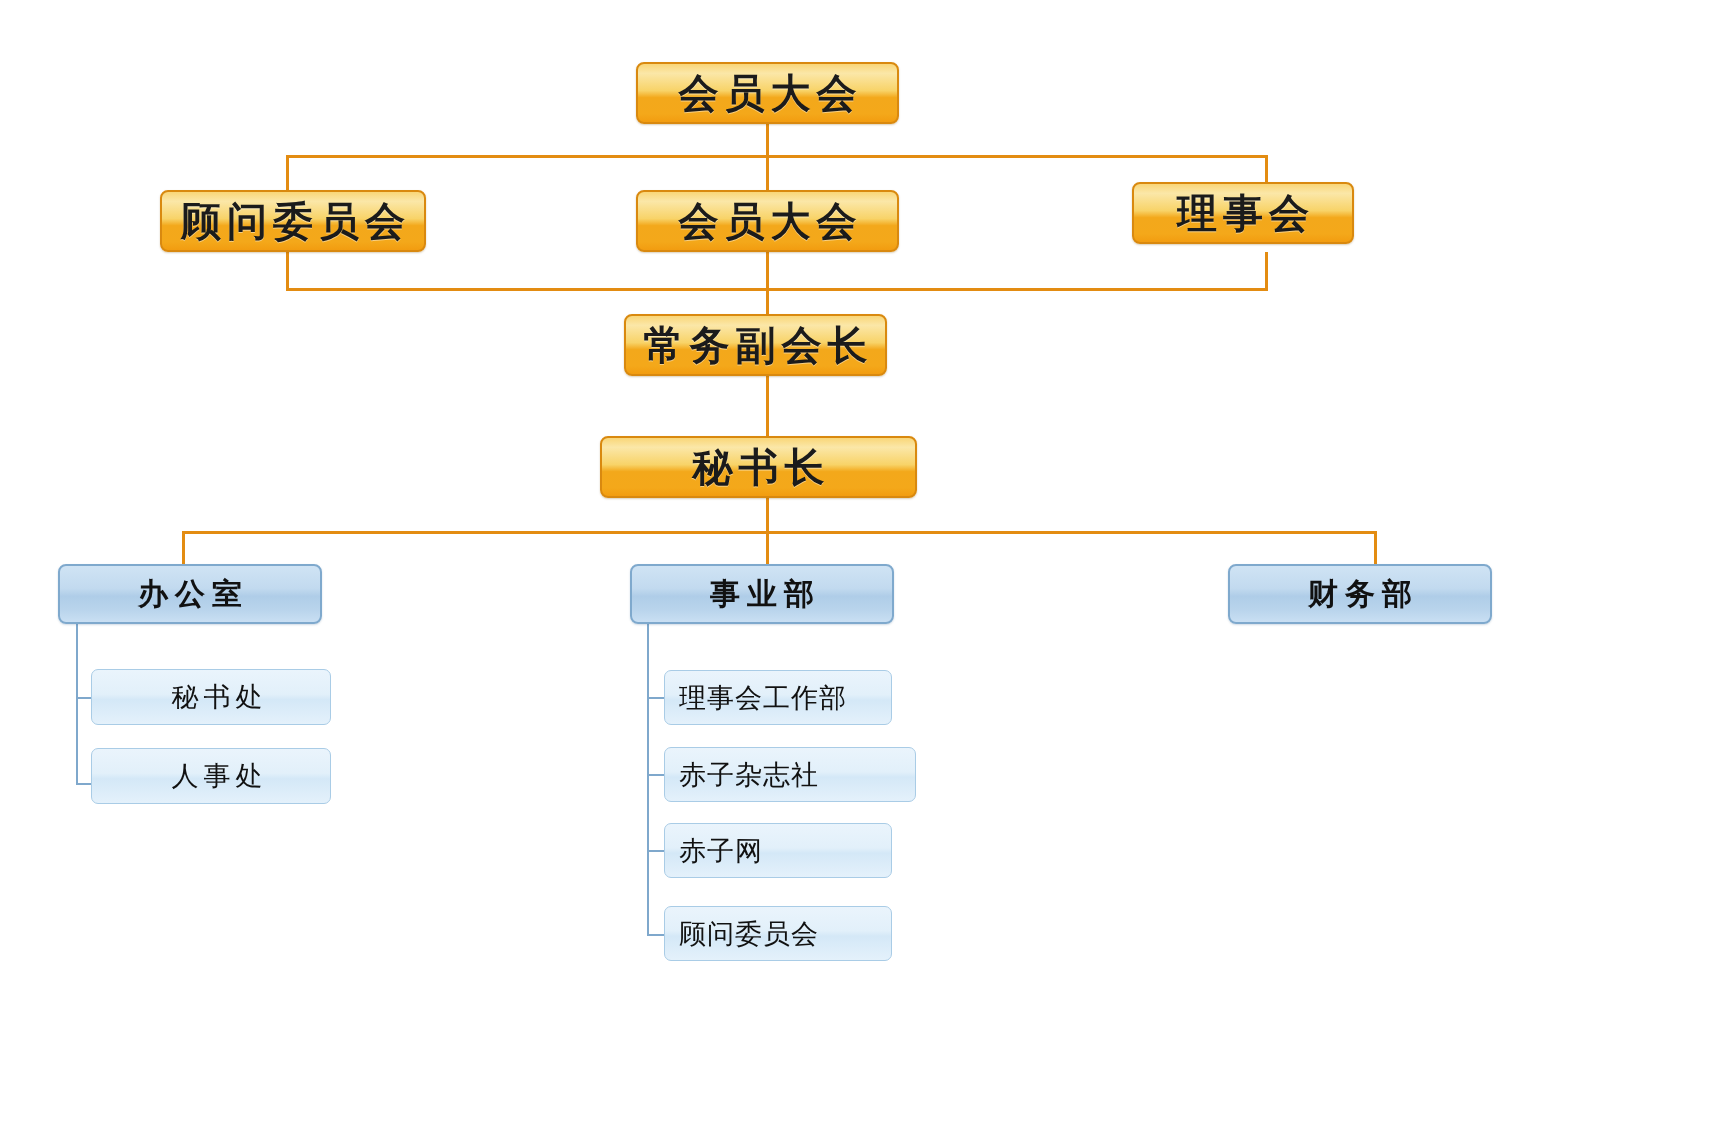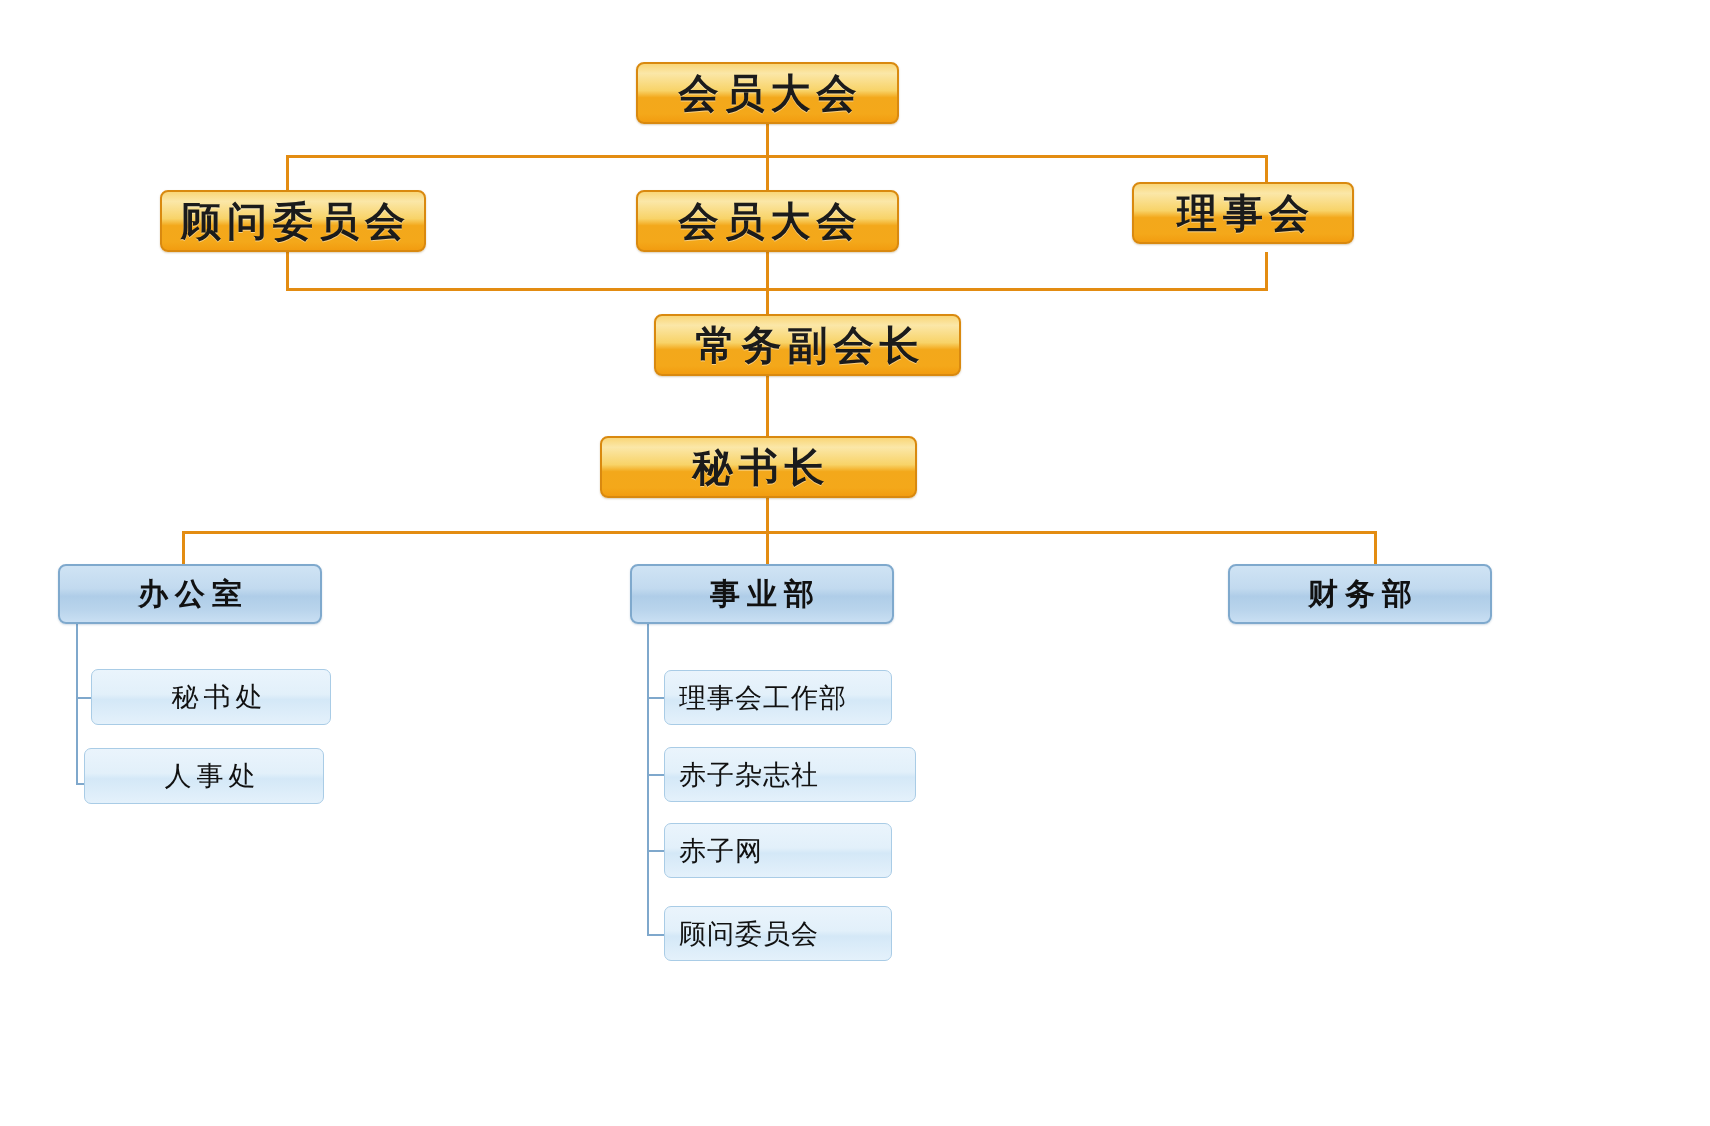--- a/index.html
+++ b/index.html
@@ -104,42 +104,42 @@
   <div class="gold" style="left:160px;top:190px;width:266px;height:62px;">顾问委员会</div>
   <div class="gold" style="left:636px;top:190px;width:263px;height:62px;">会员大会</div>
   <div class="gold" style="left:1132px;top:182px;width:222px;height:62px;">理事会</div>
 
   <div class="ln v" style="left:286px;top:252px;height:39px;"></div>
   <div class="ln v" style="left:1265px;top:252px;height:39px;"></div>
   <div class="ln h" style="left:286px;top:288px;width:982px;"></div>
 
   <div class="ln v" style="left:766px;top:252px;height:62px;"></div>
 
-  <div class="gold" style="left:654px;top:314px;width:307px;height:62px;">常务副会长</div>
+  <div class="gold" style="left:624px;top:314px;width:263px;height:62px;">常务副会长</div>
 
   <div class="ln v" style="left:766px;top:376px;height:60px;"></div>
 
   <div class="gold" style="left:600px;top:436px;width:317px;height:62px;">秘书长</div>
 
   <div class="ln v" style="left:766px;top:498px;height:35px;"></div>
   <div class="ln h" style="left:182px;top:531px;width:1194px;"></div>
   <div class="ln v" style="left:182px;top:531px;height:34px;"></div>
   <div class="ln v" style="left:766px;top:531px;height:34px;"></div>
   <div class="ln v" style="left:1374px;top:531px;height:34px;"></div>
 
   <div class="blue" style="left:58px;top:564px;width:264px;height:60px;">办公室</div>
   <div class="blue" style="left:630px;top:564px;width:264px;height:60px;">事业部</div>
   <div class="blue" style="left:1228px;top:564px;width:264px;height:60px;">财务部</div>
 
   <div class="lnb v" style="left:76px;top:624px;height:160px;"></div>
   <div class="lnb h" style="left:76px;top:697px;width:16px;"></div>
   <div class="lnb h" style="left:76px;top:783px;width:16px;"></div>
 
   <div class="leaf center" style="left:91px;top:669px;width:240px;height:56px;">秘书处</div>
-  <div class="leaf center" style="left:84px;top:748px;width:240px;height:56px;">人事处</div>
+  <div class="leaf center" style="left:91px;top:748px;width:240px;height:56px;">人事处</div>
 
   <div class="lnb v" style="left:647px;top:624px;height:312px;"></div>
   <div class="lnb h" style="left:647px;top:697px;width:18px;"></div>
   <div class="lnb h" style="left:647px;top:774px;width:18px;"></div>
   <div class="lnb h" style="left:647px;top:850px;width:18px;"></div>
   <div class="lnb h" style="left:647px;top:934px;width:18px;"></div>
 
   <div class="leaf" style="left:664px;top:670px;width:228px;height:55px;">理事会工作部</div>
   <div class="leaf" style="left:664px;top:747px;width:252px;height:55px;">赤子杂志社</div>
   <div class="leaf" style="left:664px;top:823px;width:228px;height:55px;">赤子网</div>

